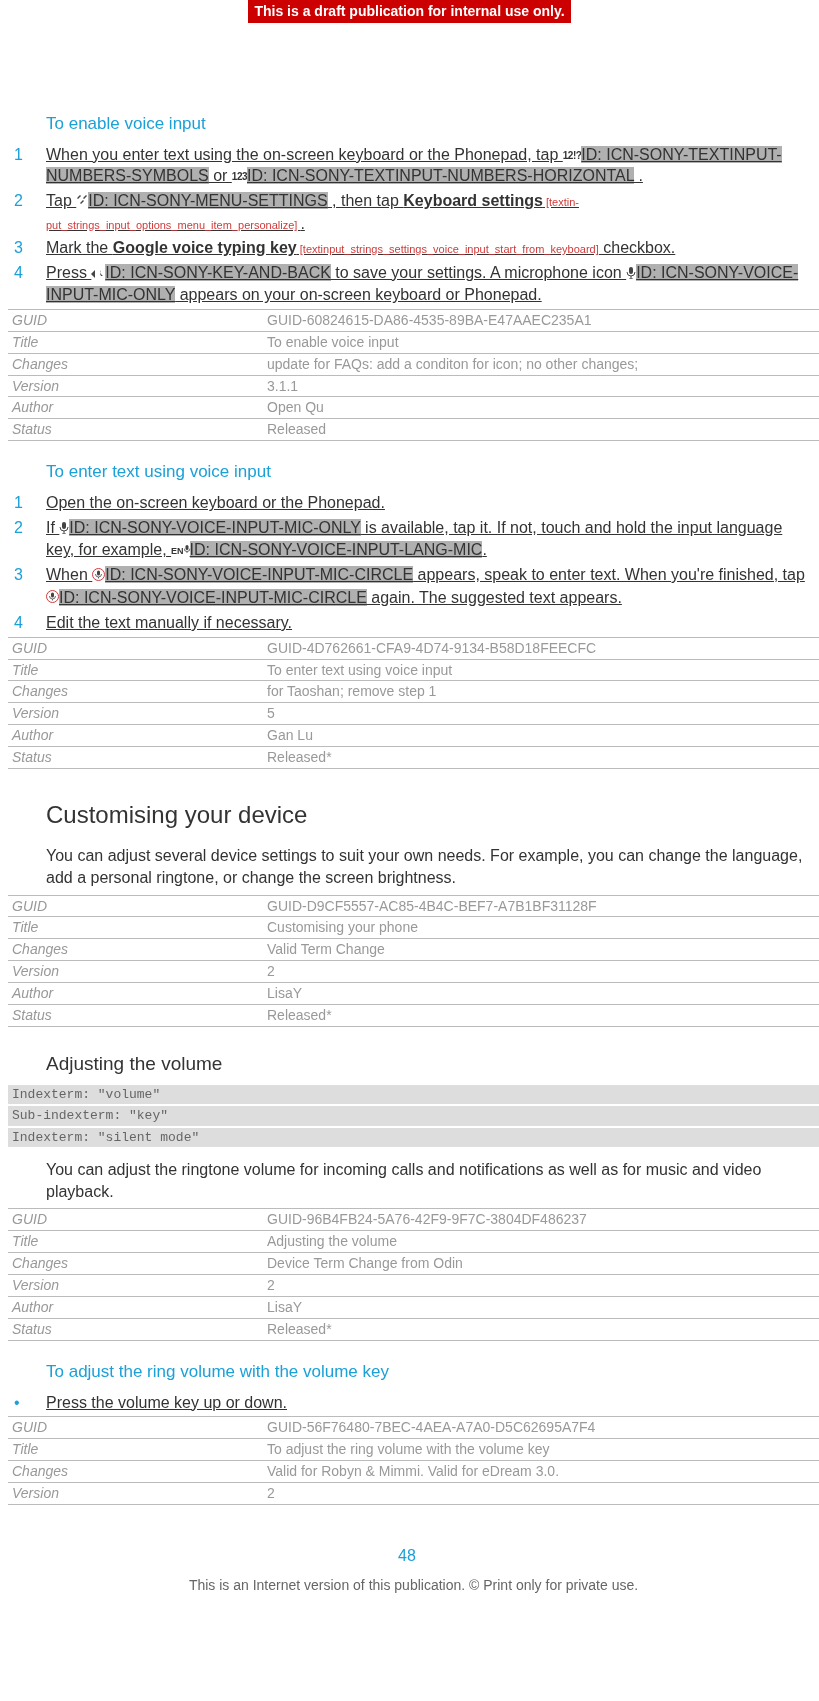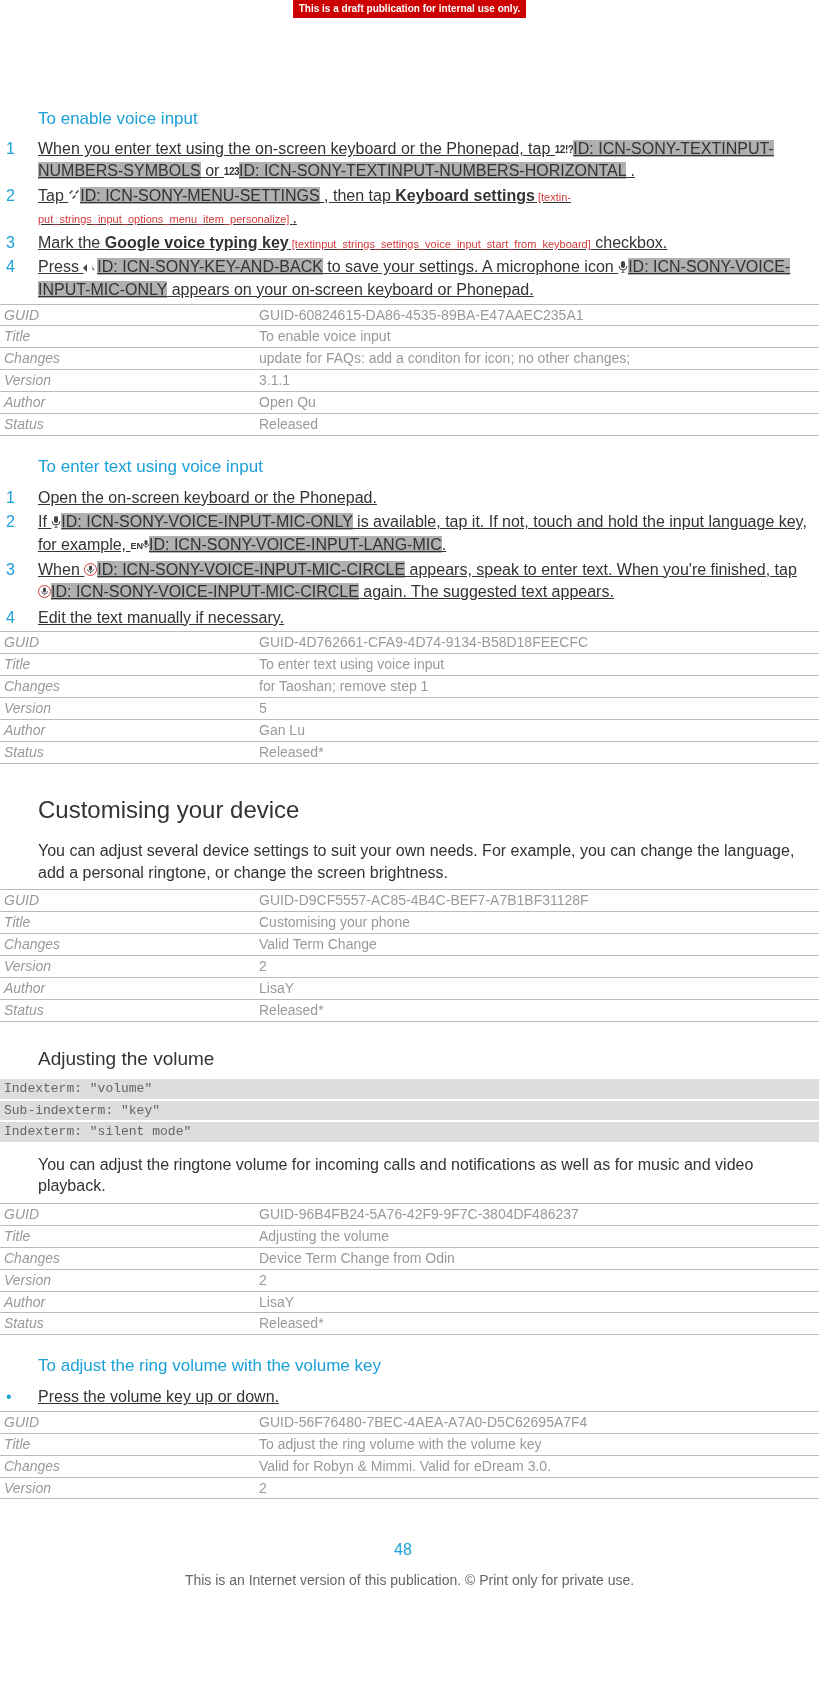--- a/index.html
+++ b/index.html
@@ -9,26 +9,26 @@
     line-height: 1.35;
     color: #333;
     width: 819px;
   }
   .draft-banner {
     display: block;
     margin: 0 auto;
     width: fit-content;
     background: #cc0000;
     color: #fff;
-    font-size: 10px;
+    font-size: 14px;
     font-weight: bold;
     padding: 2px 6px;
   }
   .page {
-    padding: 20px 0 0 0;
+    padding: 20px 0 0 8px;
   }
   .subheading {
     color: #1ca0d8;
     font-size: 17px;
     font-weight: normal;
     margin: 20px 0 8px 38px;
   }
   .bigheading {
     font-size: 24px;
     font-weight: normal;

